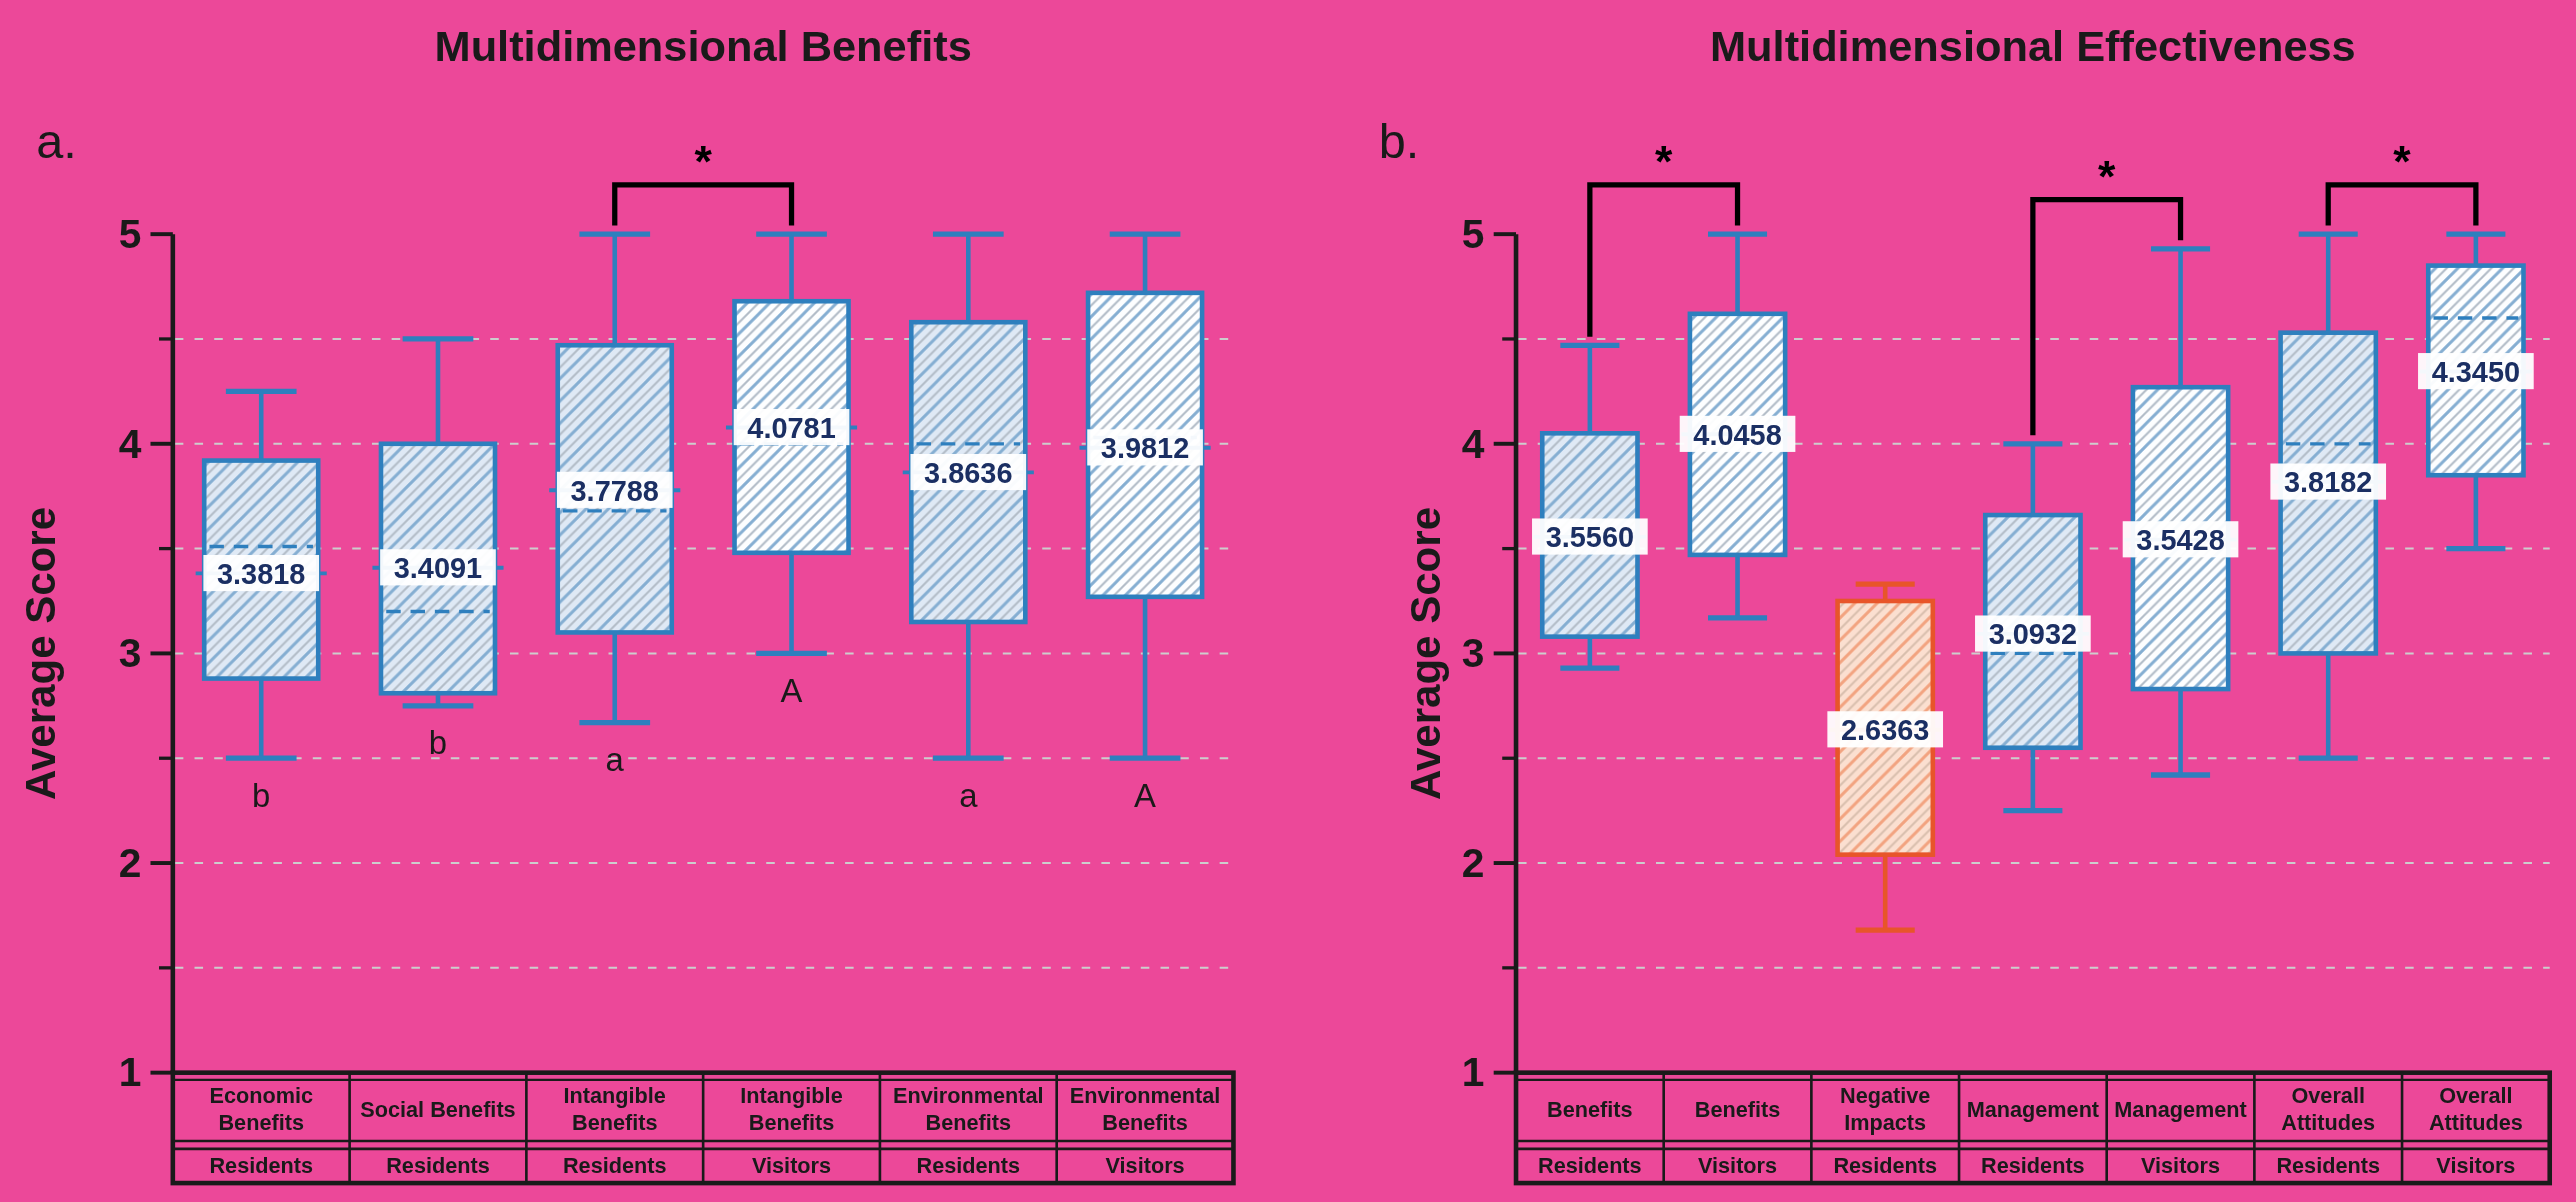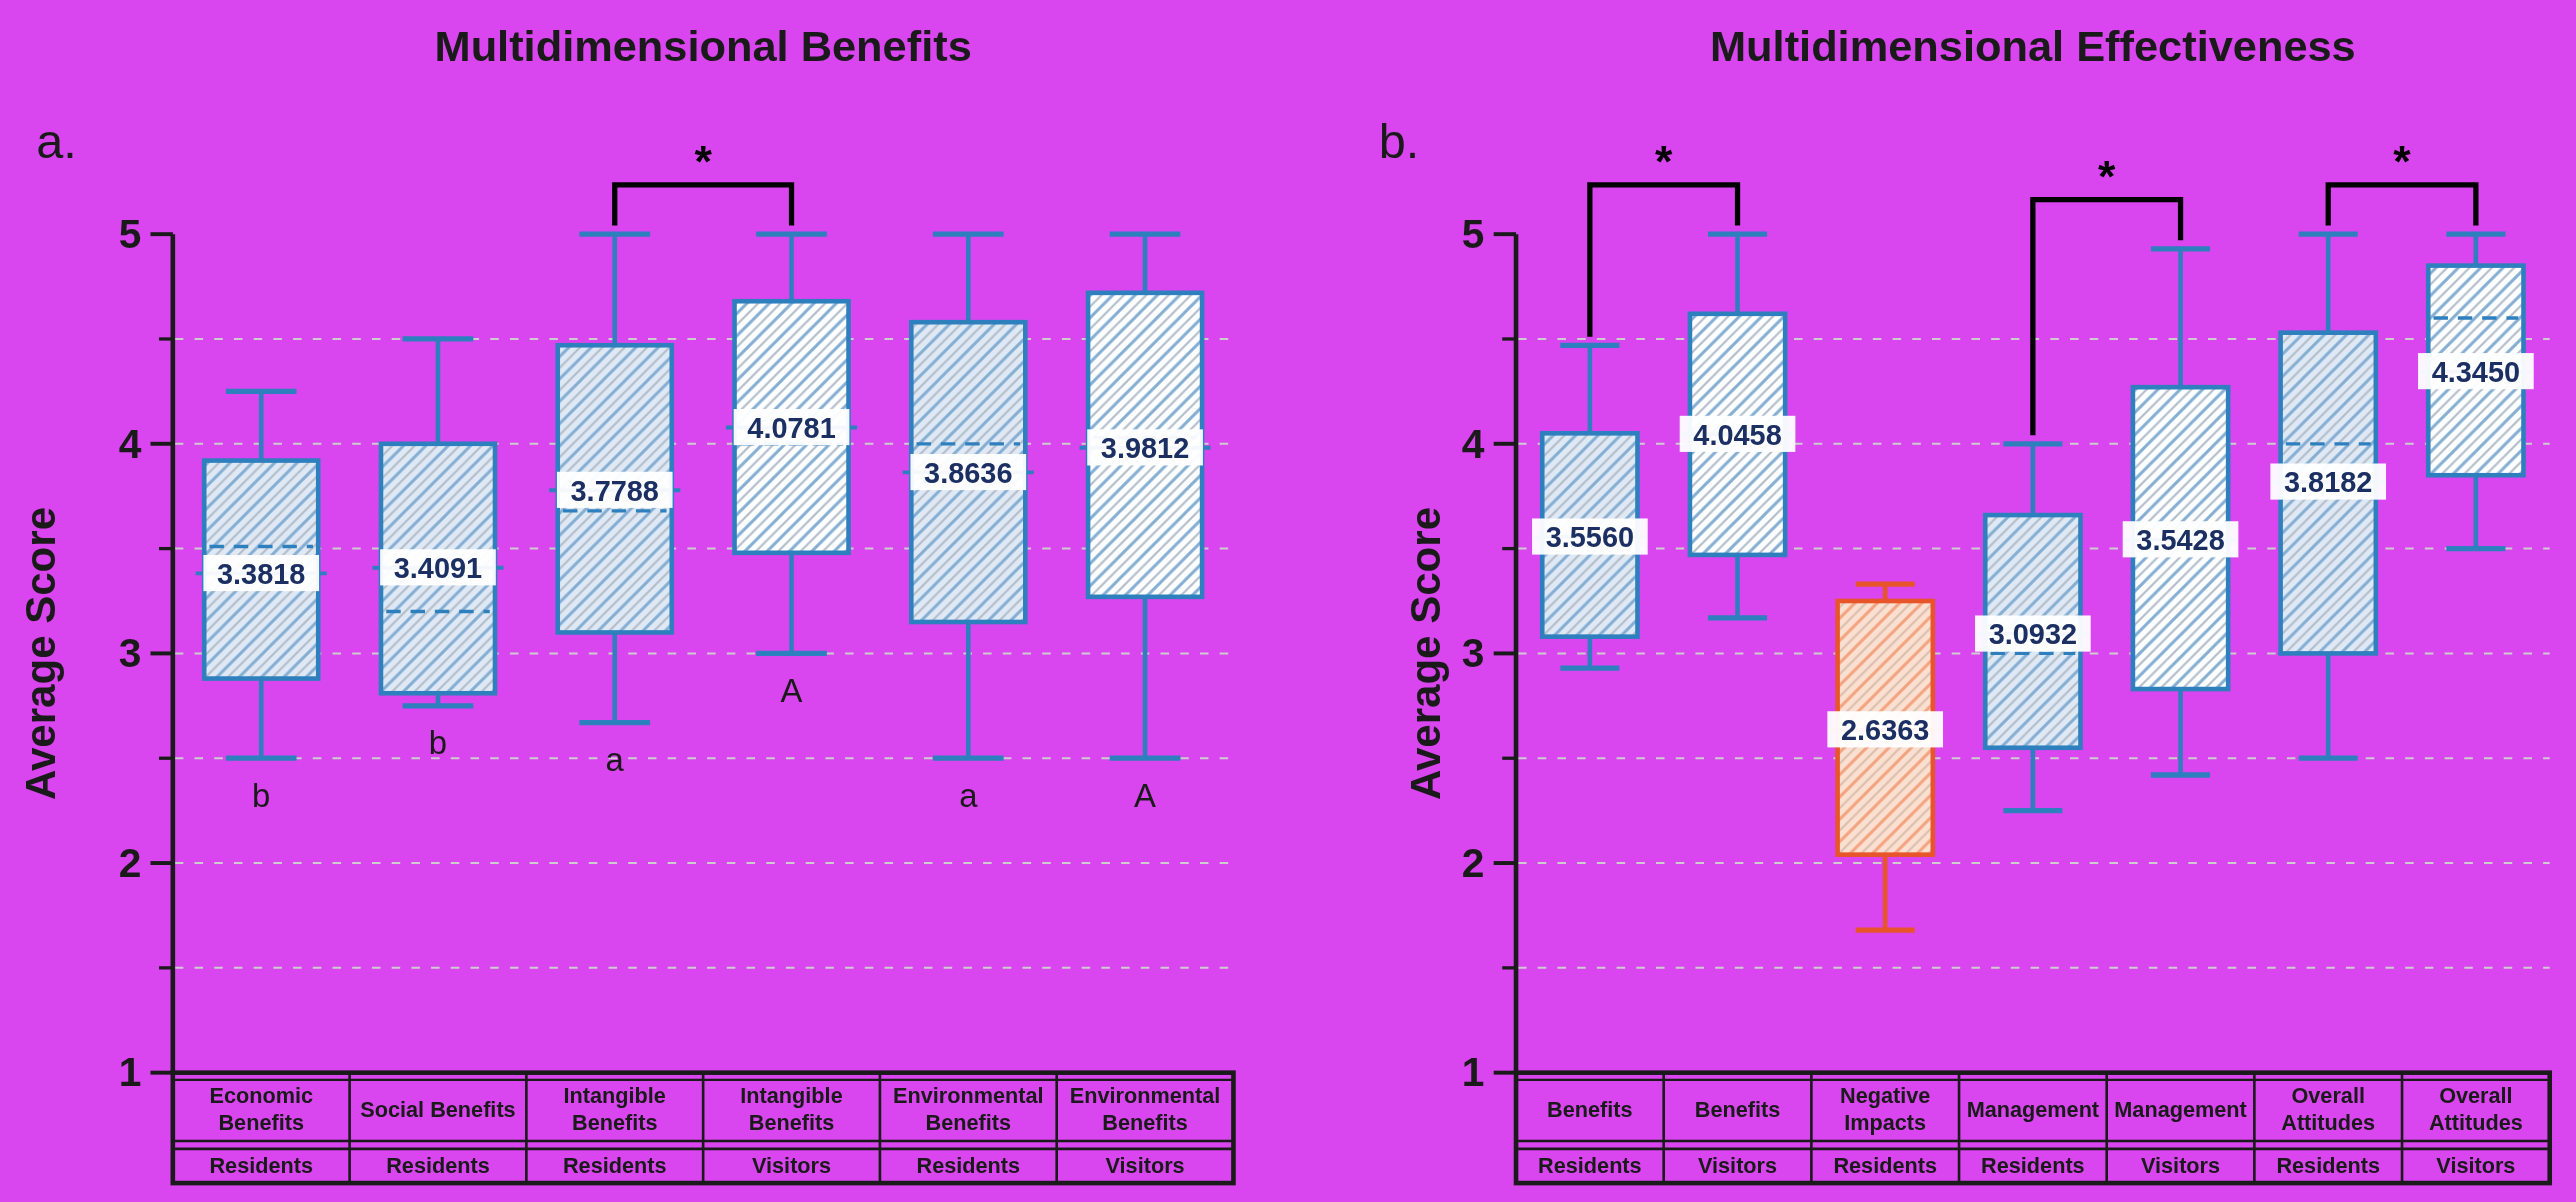--- a/index.html
+++ b/index.html
@@ -1,16 +1,16 @@
 <!DOCTYPE html>
 <html style="font-size:10.5px"><head>
 <meta charset="utf-8">
 <style>
   html,body{margin:0;padding:0;background:#ffffff;}
-  .stage{position:relative;width:2576px;height:1203px;background:#d946ef;overflow:hidden;
+  .stage{position:relative;width:2576px;height:1203px;background:#ec4899;overflow:hidden;
          font-family:"Liberation Sans", sans-serif;}
   svg{position:absolute;left:0;top:0;}
   text{font-family:"Liberation Sans", sans-serif;}
 </style>
 </head>
 <body>
 
 <div class="stage">
   <svg id="fig" width="2576" height="1203" viewBox="0 0 3920 1830" xmlns="http://www.w3.org/2000/svg">
       <defs>

